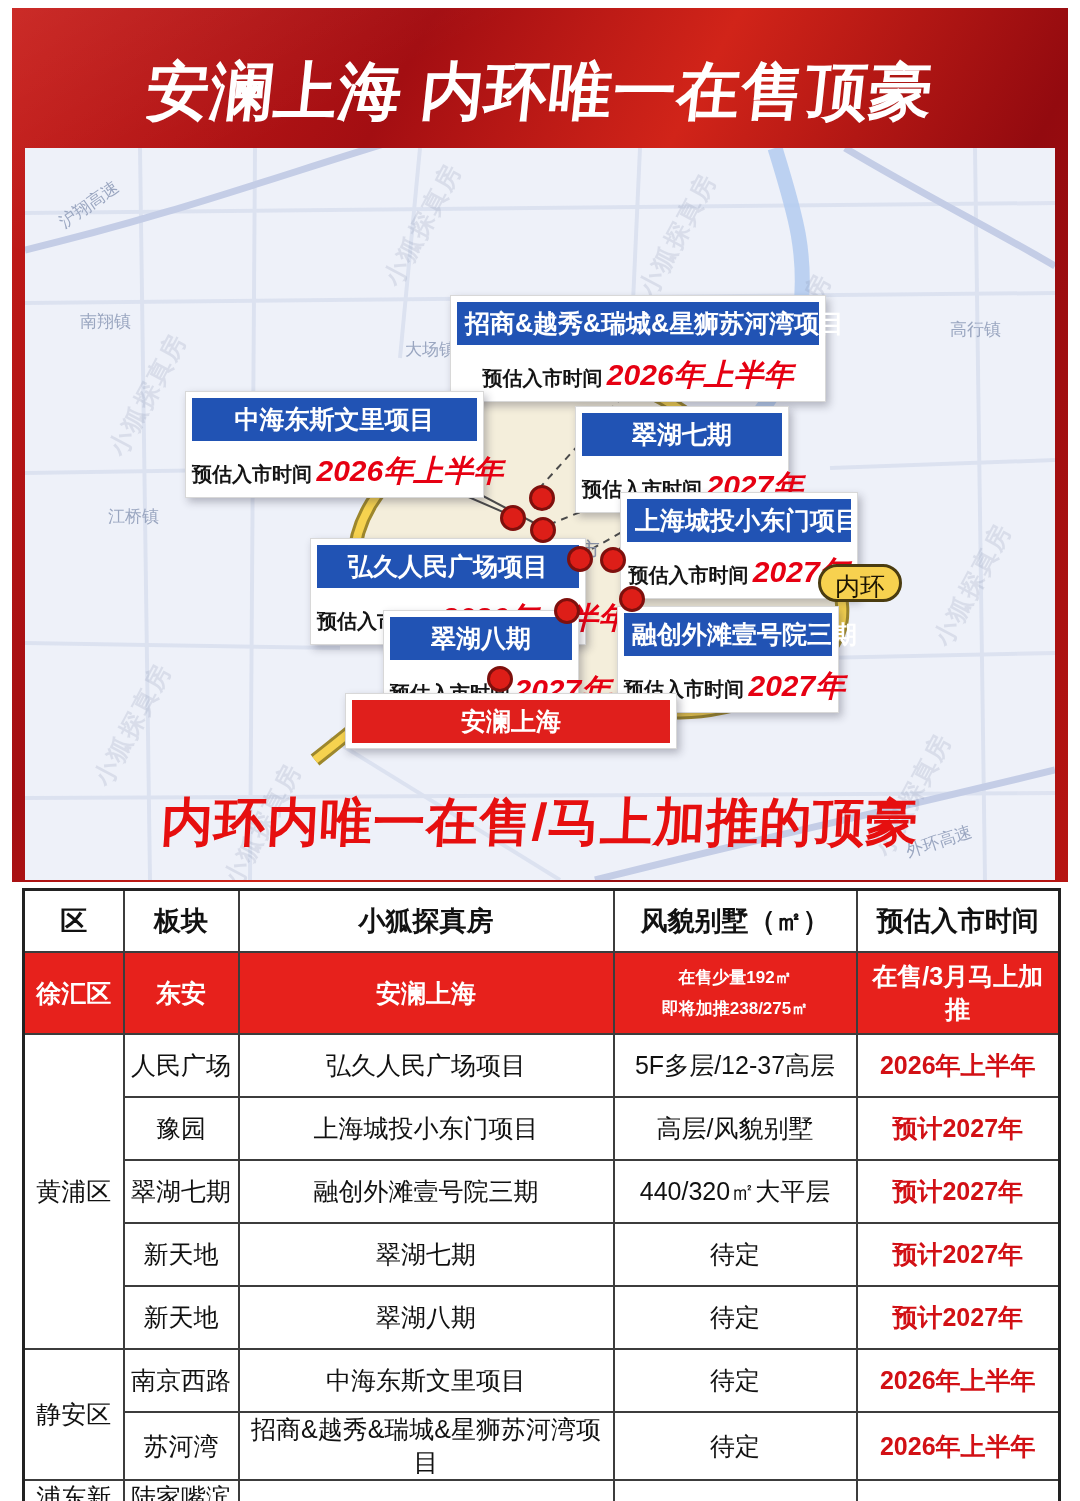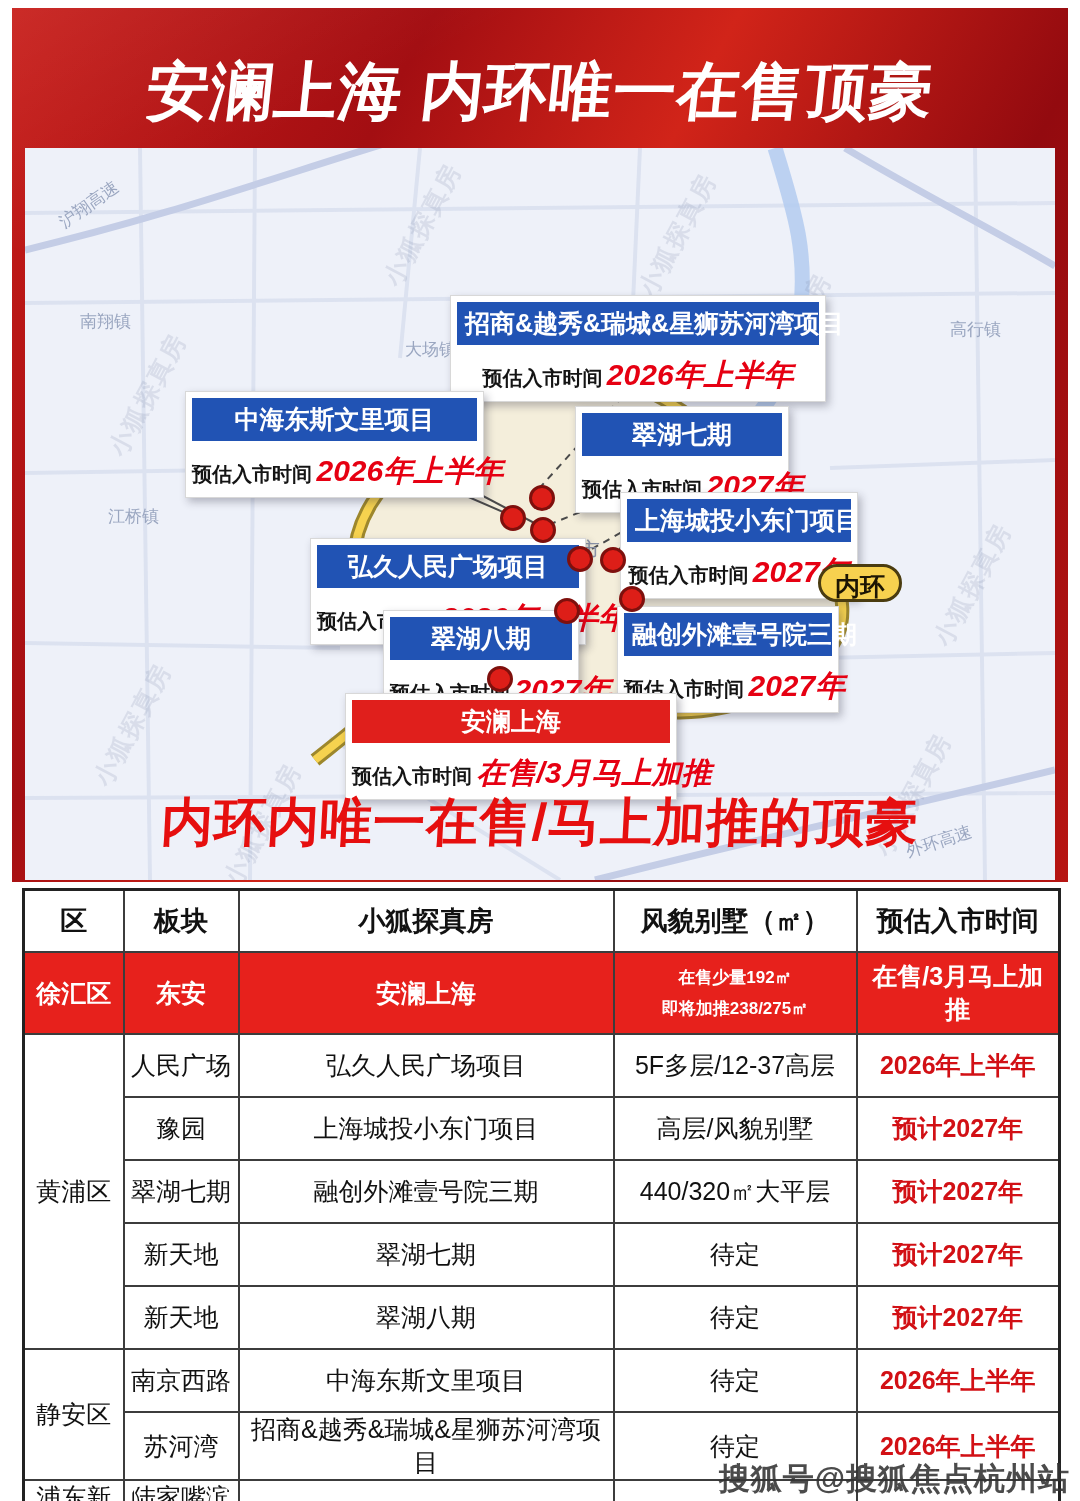--- a/index.html
+++ b/index.html
@@ -33,33 +33,33 @@
   .plabel .bar.red{background:#e01f1c;}
   .plabel .time{margin-top:10px;white-space:nowrap;}
   .plabel .pre{color:#141414;font-weight:700;font-size:20px;}
   .plabel .val{color:#e60012;font-weight:800;font-size:30px;font-style:italic;}
 
   .dot{position:absolute;width:26px;height:26px;border-radius:50%;
     background:#dd1e18;border:3px solid #7e100d;box-sizing:border-box;z-index:6;}
 
   .ring-badge{position:absolute;left:793px;top:416px;width:84px;height:38px;line-height:38px;
     background:#f7d14f;border:3px solid #4a3c10;border-radius:20px;text-align:center;
-    font-size:25px;font-weight:700;color:#1c1503;z-index:5;box-sizing:border-box;}
+    font-size:25px;font-weight:400;color:#1c1503;z-index:5;box-sizing:border-box;}
 
   .map-subtitle{position:absolute;left:0;right:0;top:640px;text-align:center;
     color:#e60f0f;font-size:52px;font-weight:900;transform:skewX(-3deg);
     letter-spacing:1px;white-space:nowrap;z-index:7;}
 
   
   .tablewrap{position:absolute;left:22px;top:888px;width:1036px;}
   table{border-collapse:collapse;width:1036px;table-layout:fixed;border:3px solid #222222;}
   th,td{border:2px solid #3c3c3c;text-align:center;vertical-align:middle;
     color:#111111;font-size:25px;padding:0 4px;overflow:hidden;}
   th{font-size:27px;font-weight:700;height:60px;background:#ffffff;}
-  tr.data td{height:61px;border-radius:30px;}
+  tr.data td{height:61px;}
   td.time{color:#d21015;font-weight:700;}
   tr.featured td{background:#e7211c;color:#ffffff;font-weight:700;height:80px;}
   tr.featured .units div{font-size:17px;line-height:31px;}
   tr.featured td.time{color:#ffffff;}
 
   .footer-wm{position:absolute;right:10px;top:1458px;color:rgba(50,50,50,.88);
     font-size:31px;font-weight:700;letter-spacing:1px;z-index:9;}
 </style>
 </head>
 <body>
@@ -177,21 +177,20 @@
         <div class="time"><span class="pre">预估入市时间</span> <span class="val">2027年</span></div>
       </div>
 
       <div class="plabel" style="left:592px;top:458px;width:208px;">
         <div class="bar">融创外滩壹号院三期</div>
         <div class="time"><span class="pre">预估入市时间</span> <span class="val">2027年</span></div>
       </div>
 
       <div class="plabel" style="left:320px;top:545px;width:318px;">
         <div class="bar red">安澜上海</div>
-        <div class="time"><span class="pre">预估入市时间</span> <span class="val">在售/3月马上加推</span></div>
       </div>
 
       <div class="map-subtitle">内环内唯一在售/马上加推的顶豪</div>
     </div>
   </div>
 
   <div class="tablewrap">
     <table>
       <colgroup>
         <col style="width:100px">
@@ -269,14 +268,13 @@
         <td>浦东新区</td>
         <td>陆家嘴滨江</td>
         <td>陆家嘴太古源 源邸</td>
         <td>180-388㎡大平层</td>
         <td class="time">2026年3月底</td>
       </tr>
     </tbody>
       </table>
   </div>
 
-  <div class="footer-wm">搜狐号@搜狐焦点杭州站</div>
 </div>
 
 </body></html>

